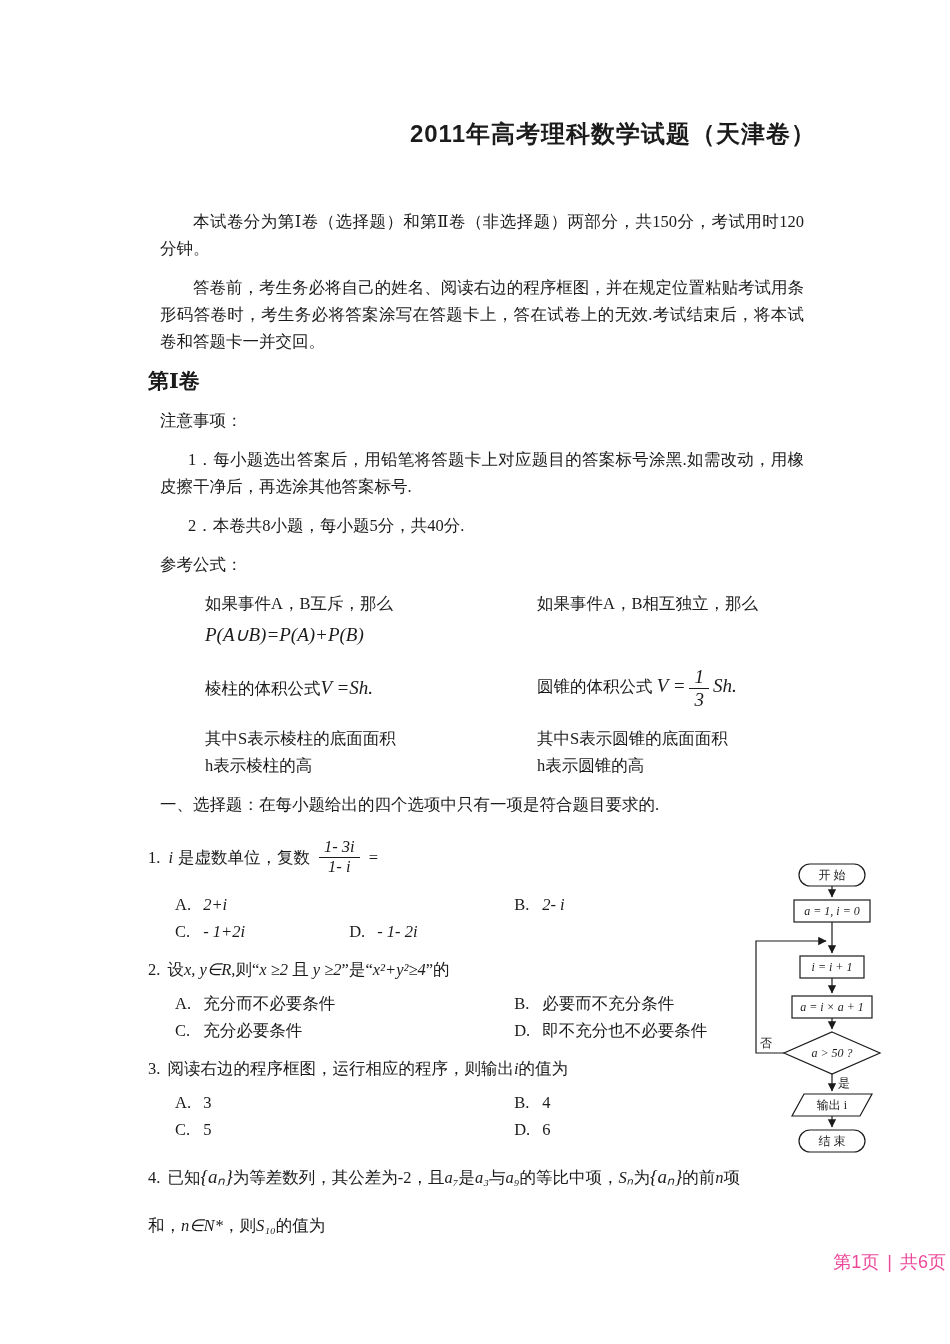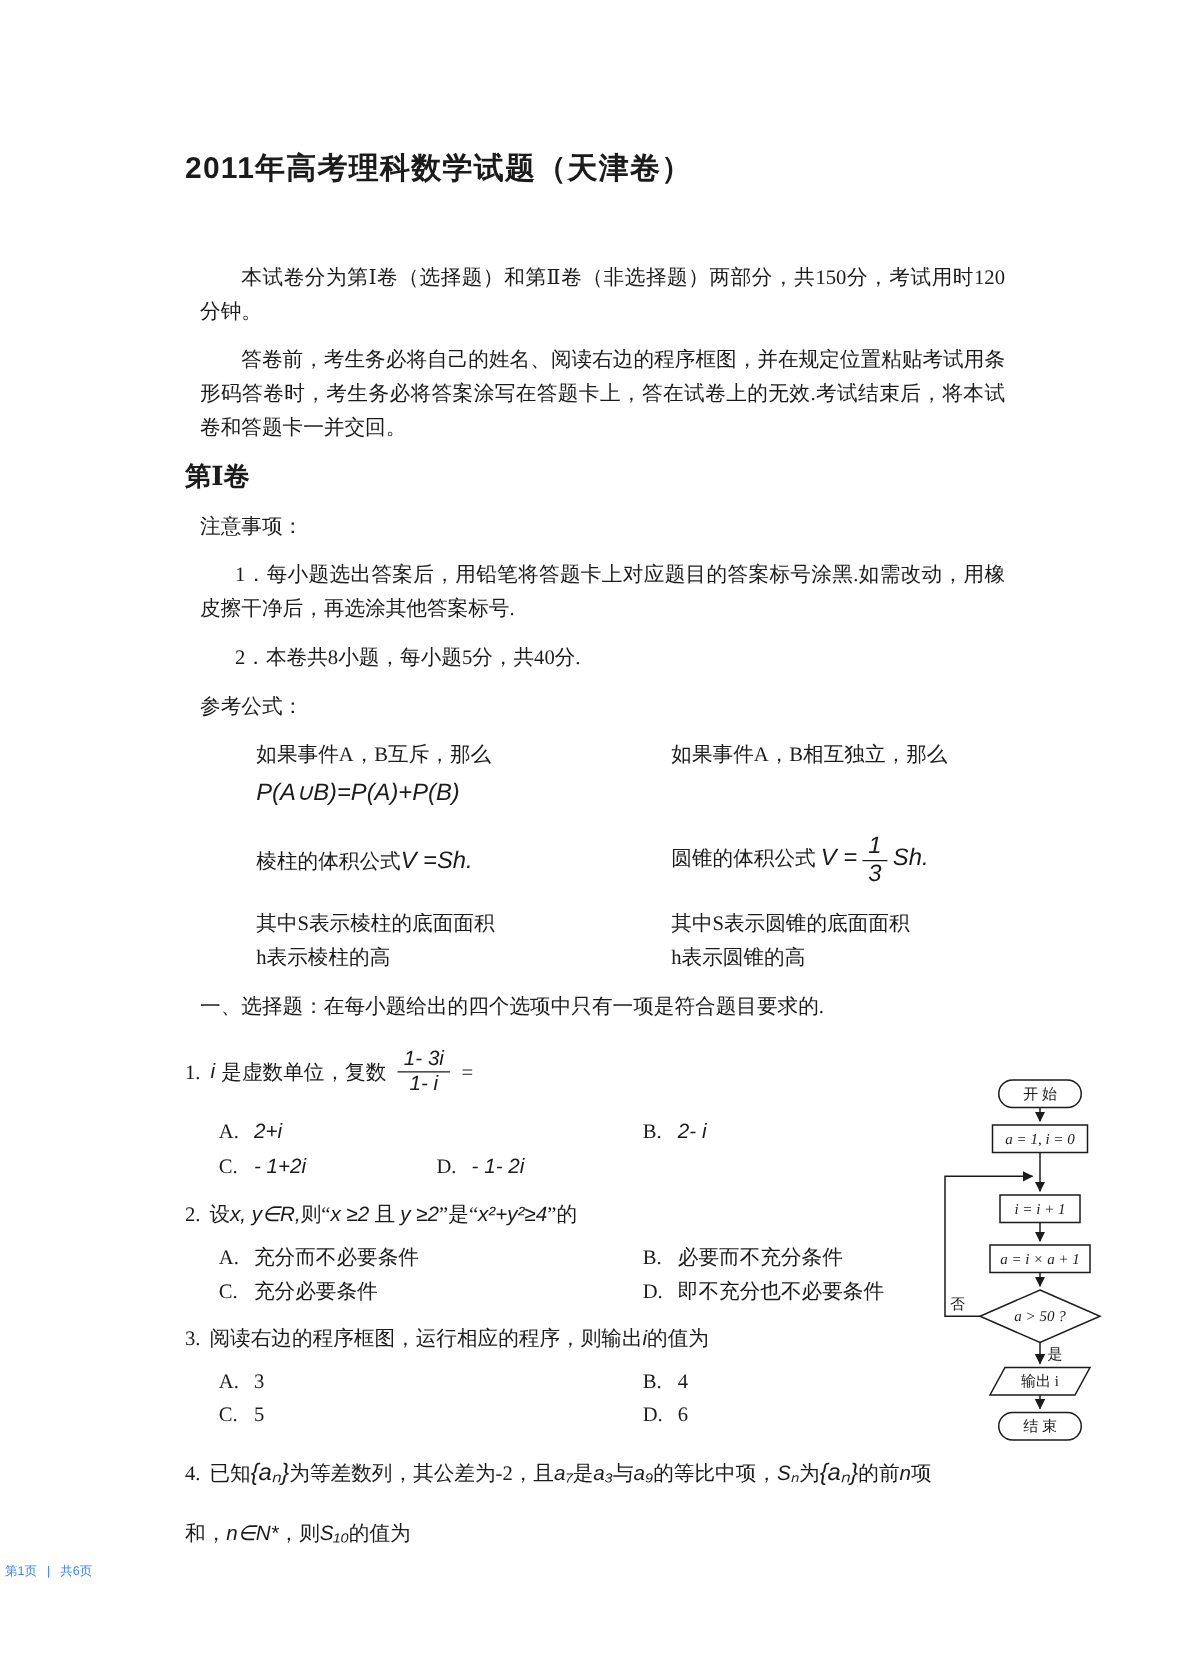--- a/index.html
+++ b/index.html
@@ -1,49 +1,49 @@
 <!DOCTYPE html>
 <html><head>
 <meta charset="utf-8">
 <style>
   html,body{margin:0;padding:0}
   body{width:950px;height:1344px;background:#ffffff;color:#1b1b1b;
        font-family:"Liberation Serif","DejaVu Serif",serif;font-size:16.5px}
   .page{position:relative;width:950px;height:1344px;background:#fff;overflow:hidden}
   .content{position:absolute;left:148px;top:118px;width:668px}
   .title{font-family:"Liberation Sans","DejaVu Sans",sans-serif;font-size:24px;font-weight:700;
-         text-align:left;letter-spacing:1px;margin:0 0 58px 0}
+         text-align:right;letter-spacing:1px;margin:0 0 58px 0}
   .para{margin:12px;line-height:27px;text-align:justify}
   .indent2{text-indent:2em}
   .hang{text-indent:1.7em}
   .section-title{font-size:21px;font-weight:600;margin:10px 0 10px 0}
   .frow{display:flex;line-height:27px}
   .fl{width:332px;padding-left:57px}
   .fr{flex:1}
-  .math{font-family:Liberation Sans, sans-serif;font-style:italic}
+  .math{font-family:Liberation Serif, serif;font-style:italic}
   .big{font-size:19px}
   .formula-big{font-size:19px;margin-top:3px;line-height:30px}
   .vol-row{margin-top:16px;align-items:center;min-height:44px}
   .s-row{margin-top:14px}
   .frac{display:inline-block;vertical-align:middle;text-align:center;line-height:1.15;margin:0 4px}
   .fnum{display:block;border-bottom:1px solid #1b1b1b;padding:0 5px}
   .fden{display:block;padding:0 5px}
   .choice-head{margin-top:12px}
   .question{margin-top:10px;max-width:612px}
   .q-flex{display:flex;align-items:center;column-gap:5px;height:56px;margin-top:4px}
   .q-line{line-height:30px}
   .q4-line{line-height:48px}
   .qnum{margin-right:3px}
   .opts{padding-left:27px;margin-top:5px}
   .orow{line-height:27px;white-space:nowrap}
   .ocell{display:inline-block}
   .w335{width:335px}
   .w170{width:170px}
   .olab{display:inline-block;min-width:24px}
-  .footer{position:absolute;left:0;top:1250px;width:100%;text-align:left;font-size:10px;color:#3b82f6;
+  .footer{position:absolute;left:0;top:1250px;width:100%;text-align:right;font-size:18px;color:#ec4899;
           font-family:"Liberation Sans","DejaVu Sans",sans-serif}
   .footer span{margin:0 4px}
   .flowchart{position:absolute;left:742px;top:856px}
   .flowchart text{font-family:"Liberation Serif","DejaVu Serif",serif}
   .flowchart text.it{font-style:italic}
 </style>
 </head>
 <body>
 
 <div class="page">

